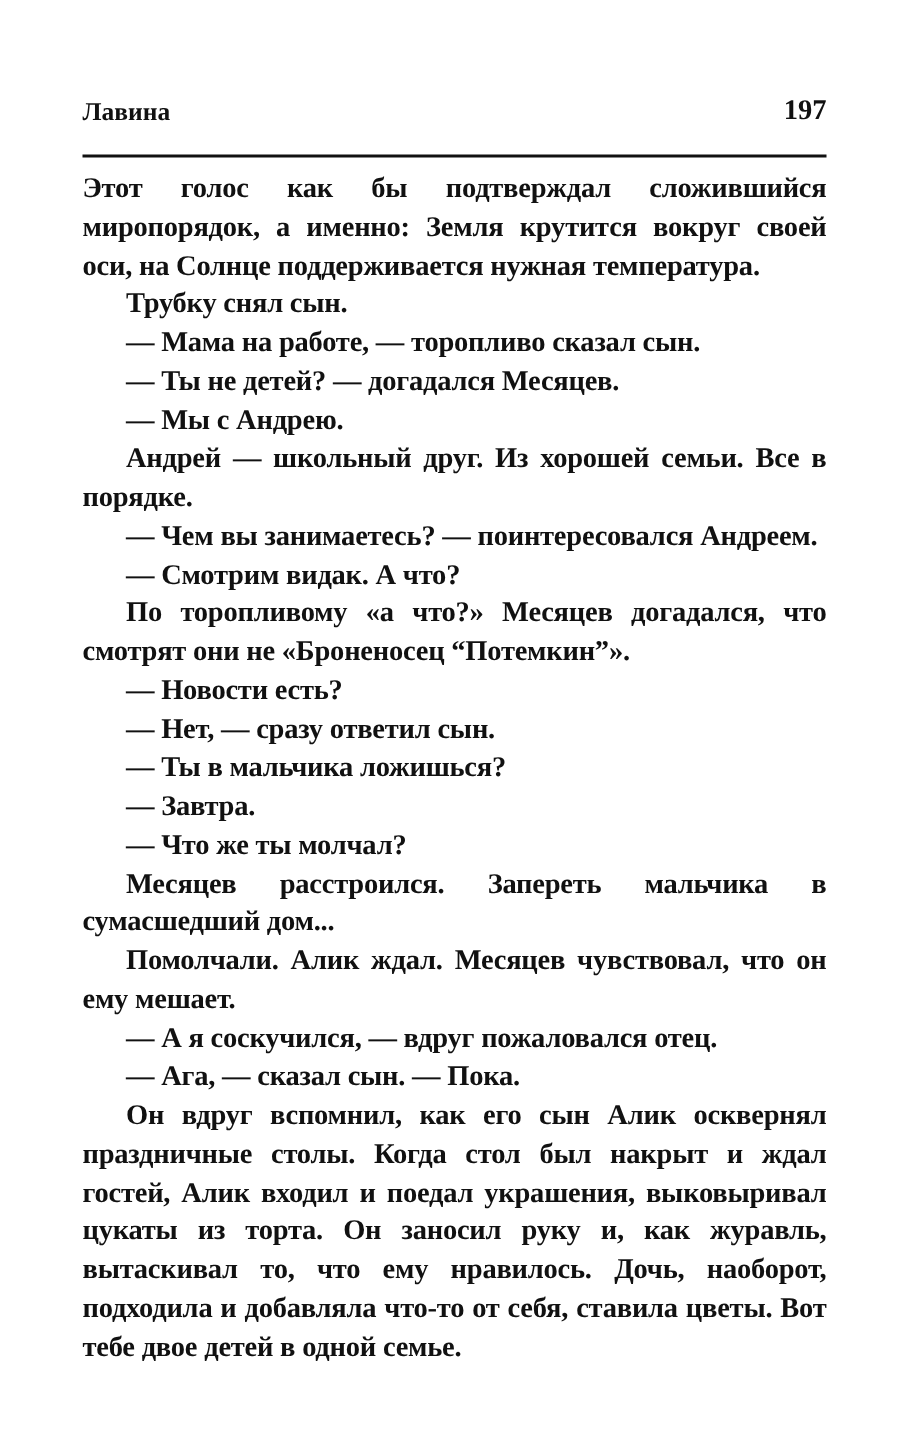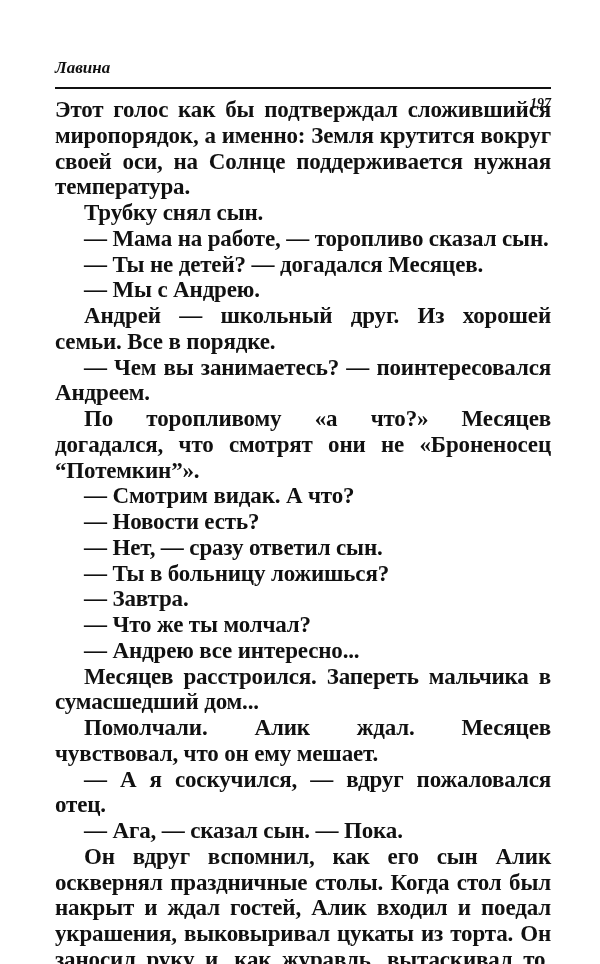--- a/index.html
+++ b/index.html
@@ -3,55 +3,54 @@
 <meta charset="utf-8">
 <style>
   html, body { margin: 0; padding: 0; background: #ffffff; }
   body { width: 600px; height: 964px; position: relative; overflow: hidden; }
   .page {
     position: absolute; left: 55px; top: 58px; width: 496px;
     font-family: "Liberation Serif", "DejaVu Serif", serif;
     color: #111111;
   }
   .running-head {
-    display: flex; justify-content: space-between; align-items: flex-start;
-    height: 27px; border-bottom: 2.5px solid #111; padding-bottom: 2px; font-style: italic;
+    display: flex; justify-content: space-between; align-items: flex-end;
+    height: 27px; border-bottom: 2.5px solid #111; padding-bottom: 18px;
   }
   .running-head .title { font-size: 17px; font-weight: bold; }
-  .running-head .folio { font-size: 14px; font-weight: bold; margin-top: 38px; }
+  .running-head .folio { font-size: 19px; font-weight: bold; margin-top: 38px; }
   .body { margin-top: 8px; }
   .body p {
-    margin: 0; font-size: 23px; line-height: 25.75px;
+    margin: 0; font-size: 19px; line-height: 25.75px;
     text-align: justify; font-weight: bold; letter-spacing: -0.15px;
   }
   .body p.indent { text-indent: 29px; }
 </style>
 </head>
 <body>
 
 <div class="page">
   <div class="running-head">
     <span class="title">Лавина</span>
     <span class="folio">197</span>
   </div>
   <div class="body">
     <p>Этот голос как бы подтверждал сложившийся миропорядок, а именно: Земля крутится вокруг своей оси, на Солнце поддерживается нужная температура.</p>
     <p class="indent">Трубку снял сын.</p>
     <p class="indent">— Мама на работе, — торопливо сказал сын.</p>
     <p class="indent">— Ты не детей? — догадался Месяцев.</p>
     <p class="indent">— Мы с Андрею.</p>
     <p class="indent">Андрей — школьный друг. Из хорошей семьи. Все в порядке.</p>
     <p class="indent">— Чем вы занимаетесь? — поинтересовался Андреем.</p>
+    <p class="indent">— Смотрим видак. А что?</p>
     <p class="indent">По торопливому «а что?» Месяцев догадался, что смотрят они не «Броненосец “Потемкин”».</p>
-    <p class="indent">— Смотрим видак. А что?</p>
     <p class="indent">— Новости есть?</p>
     <p class="indent">— Нет, — сразу ответил сын.</p>
-    <p class="indent">— Ты в больницу ложишься?</p>
+    <p class="indent">— Ты в мальчика ложишься?</p>
     <p class="indent">— Завтра.</p>
     <p class="indent">— Что же ты молчал?</p>
-    <p class="indent">— Андрею все интересно...</p>
     <p class="indent">Месяцев расстроился. Запереть мальчика в сумасшедший дом...</p>
     <p class="indent">Помолчали. Алик ждал. Месяцев чувствовал, что он ему мешает.</p>
     <p class="indent">— А я соскучился, — вдруг пожаловался отец.</p>
     <p class="indent">— Ага, — сказал сын. — Пока.</p>
     <p class="indent">Он вдруг вспомнил, как его сын Алик осквернял праздничные столы. Когда стол был накрыт и ждал гостей, Алик входил и поедал украшения, выковыривал цукаты из торта. Он заносил руку и, как журавль, вытаскивал то, что ему нравилось. Дочь, наоборот, подходила и добавляла что-то от себя, ставила цветы. Вот тебе двое детей в одной семье.</p>
   </div>
 </div>
 
 </body></html>

